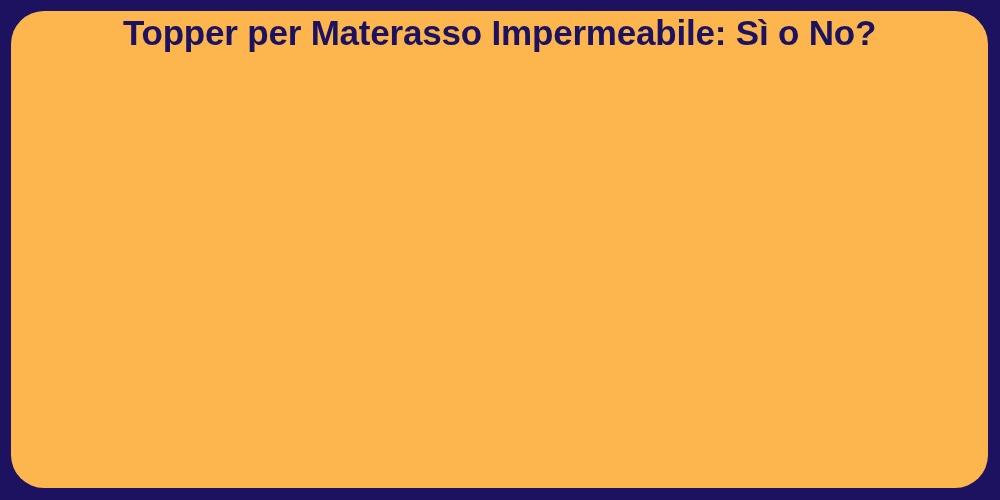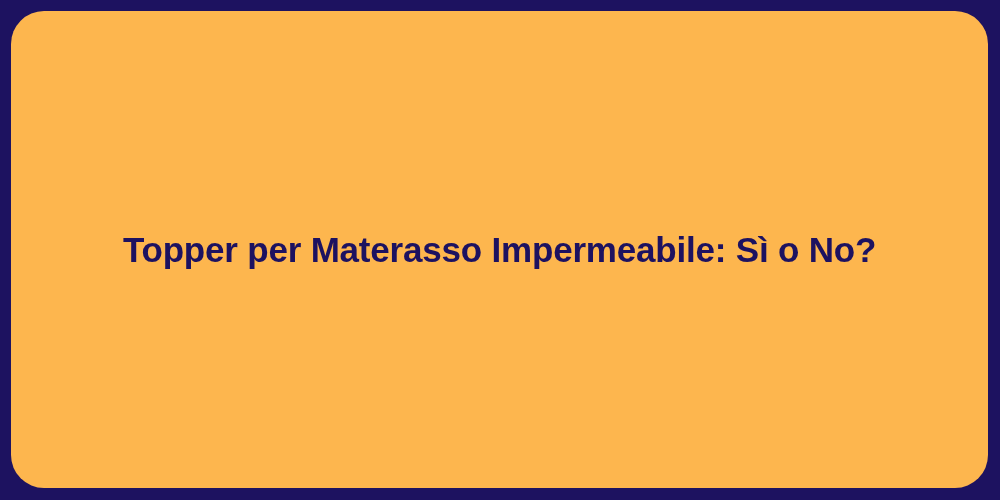--- a/index.html
+++ b/index.html
@@ -25,21 +25,20 @@
   }
 
   
   #banner-card {
     box-sizing: border-box;
     width: 100%;
     height: 100%;
     background: #fdb64e;
     border-radius: 33px;
     display: flex;
-    align-items: center;
     justify-content: center;
   }
 
   #banner-title {
     margin: 0;
     padding: 0 40px;
     color: #1d1260;
     font-family: "Liberation Sans", sans-serif;
     font-size: 35px;
     font-weight: 700;

